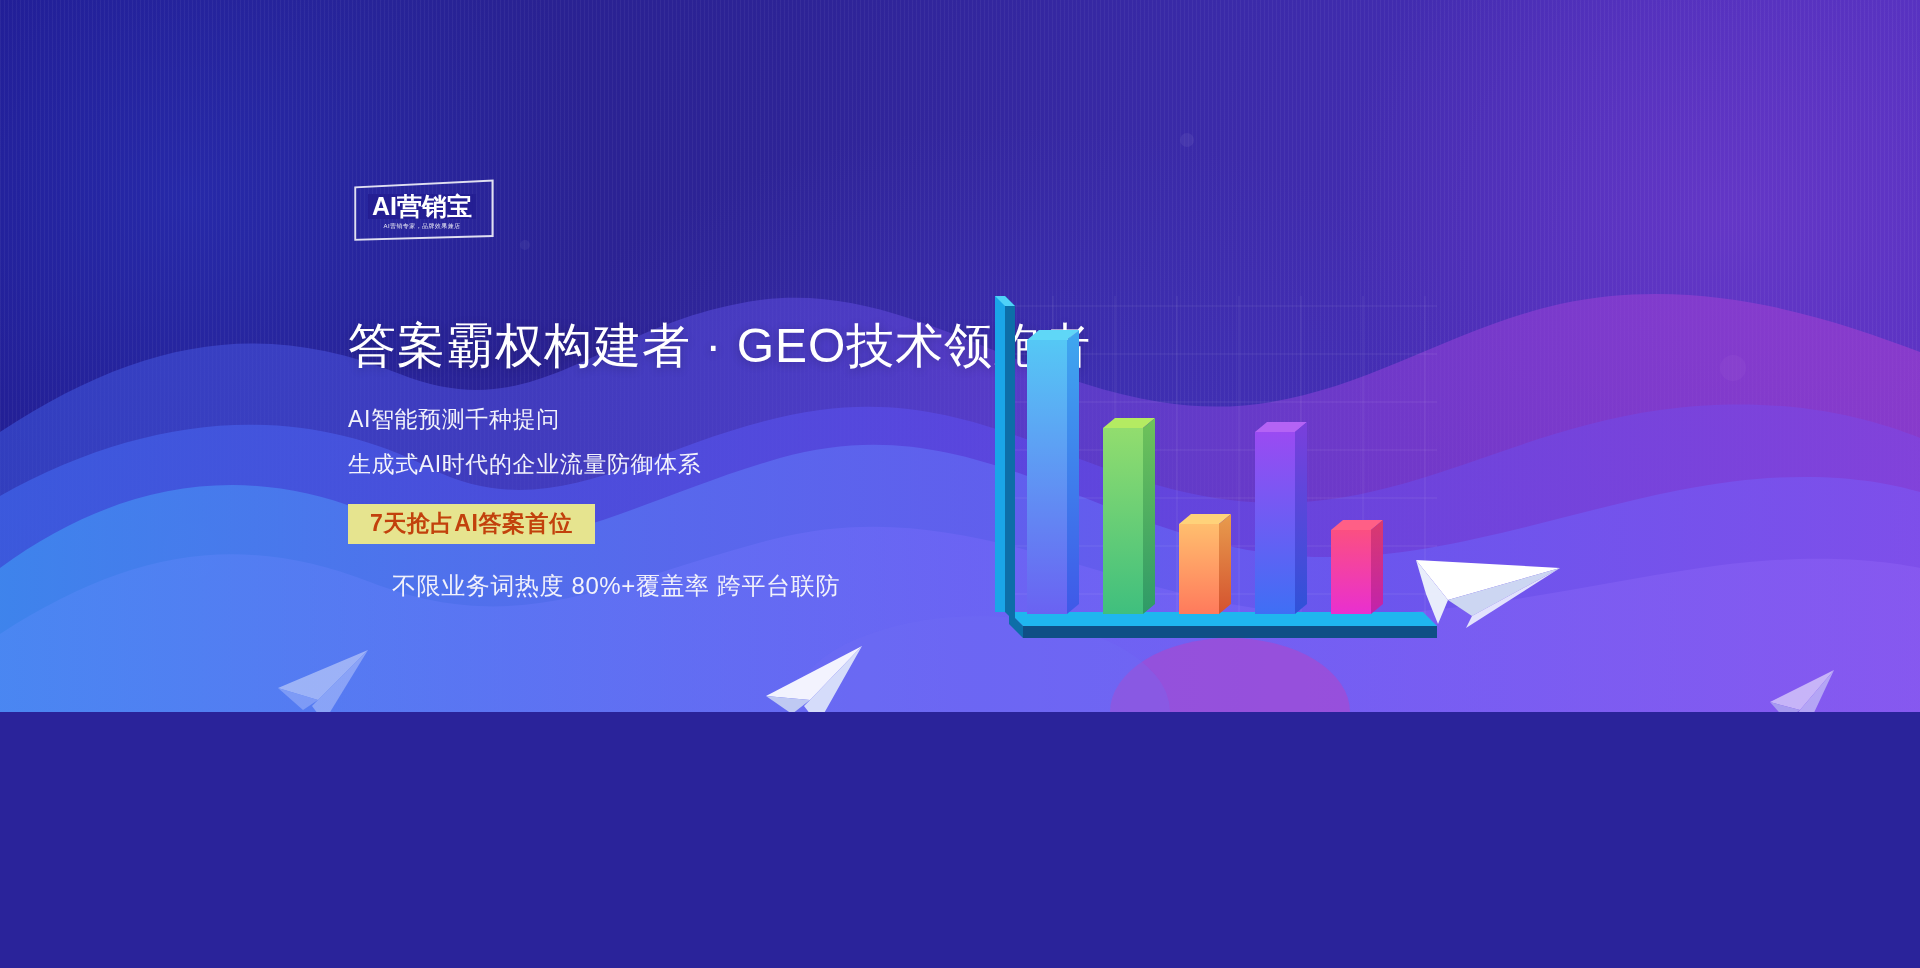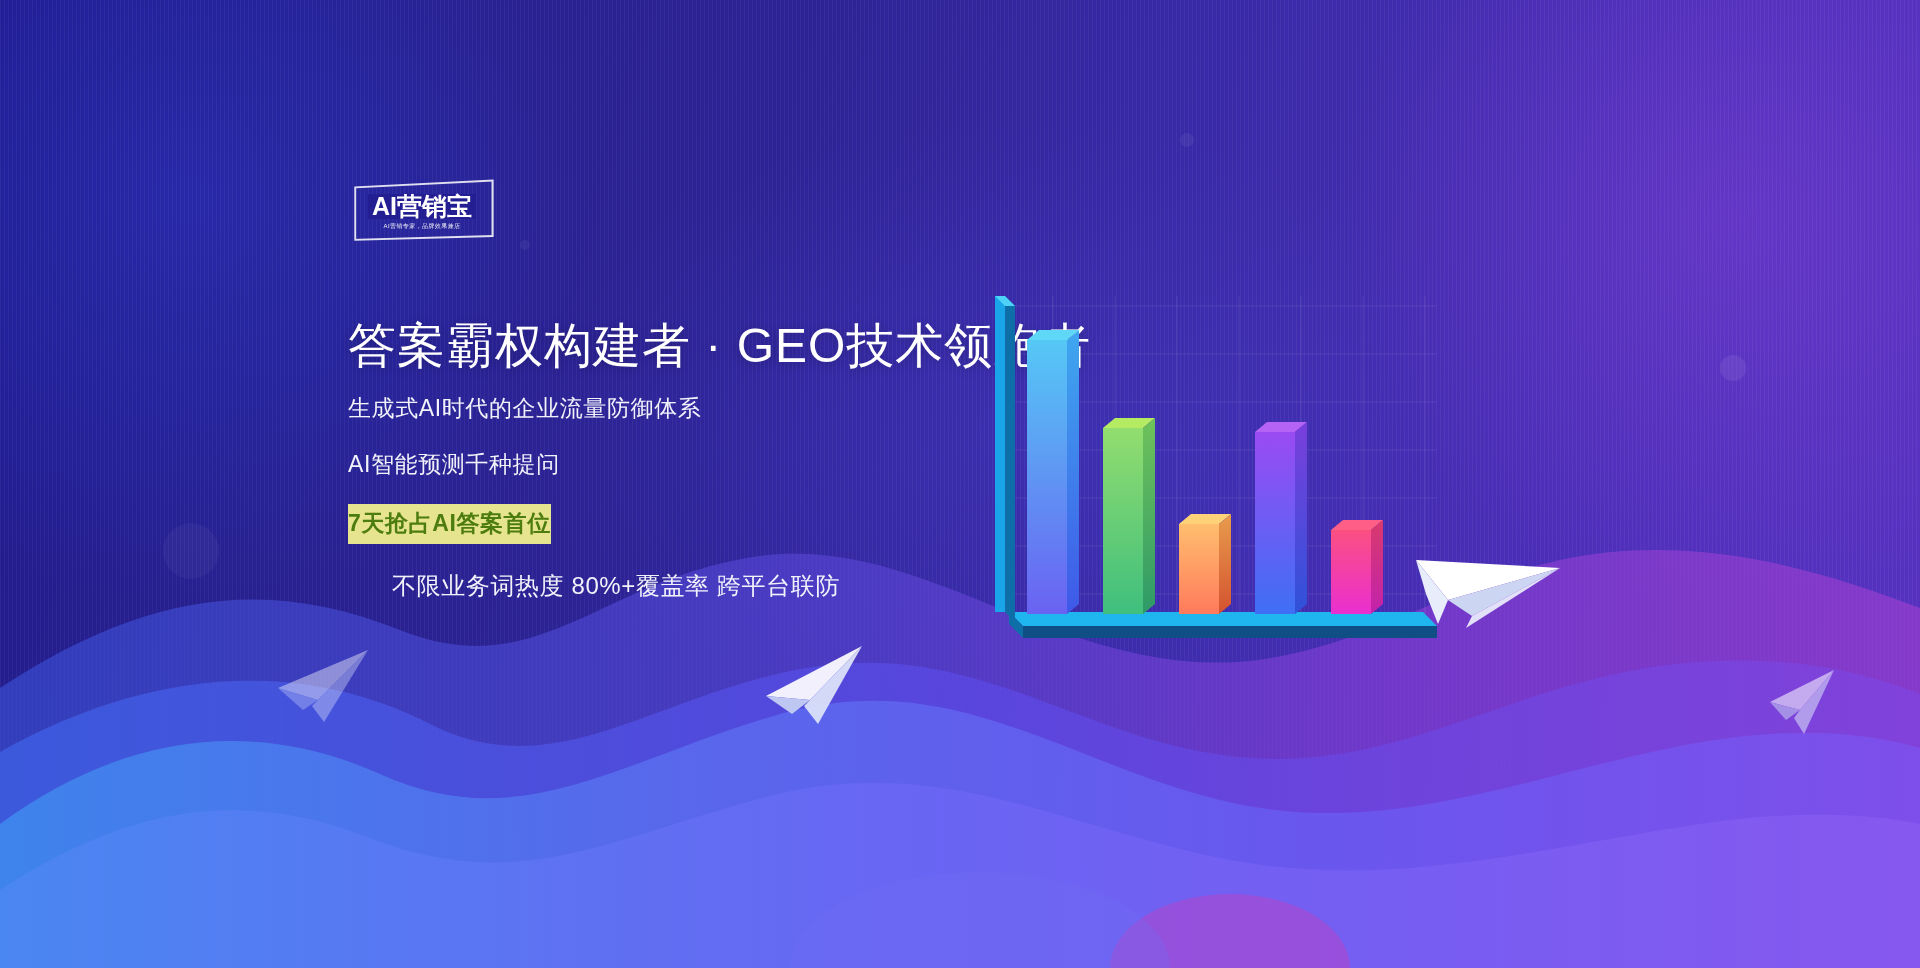--- a/index.html
+++ b/index.html
@@ -2,21 +2,21 @@
 <html><head>
 <meta charset="utf-8">
 <style>
   * { margin:0; padding:0; box-sizing:border-box; }
   html, body {
     width:1920px; height:968px; overflow:hidden;
     font-family:"Liberation Sans","DejaVu Sans",sans-serif;
     background:#2a239a;
   }
   #stage {
-    position:relative; width:1920px; height:968px; overflow:hidden;
+    position:relative; width:1920px; height:712px; overflow:hidden;
     background:linear-gradient(105deg,#201a8e 0%,#27208f 18%,#2d2396 38%,#3a2aa8 58%,#4b2eb8 78%,#5932c2 100%);
   }
 
   
   .glow-a{position:absolute;left:-260px;top:-200px;width:900px;height:800px;
     background:radial-gradient(circle at 50% 50%, rgba(40,50,190,.55), rgba(40,50,190,0) 68%);}
   .glow-b{position:absolute;right:-220px;top:-160px;width:820px;height:760px;
     background:radial-gradient(circle at 50% 50%, rgba(120,62,210,.50), rgba(120,62,210,0) 70%);}
   .glow-c{position:absolute;left:520px;top:120px;width:1000px;height:620px;
     background:radial-gradient(ellipse at 50% 50%, rgba(70,60,200,.35), rgba(70,60,200,0) 70%);}
@@ -45,22 +45,22 @@
     color:rgba(255,255,255,.92);font-size:6px;letter-spacing:.4px;white-space:nowrap;line-height:1;}
 
   
   #copy{position:absolute;left:348px;top:318px;width:720px;}
   #headline{color:#fff;font-size:48px;font-weight:400;line-height:1.18;white-space:nowrap;
     letter-spacing:1px;text-shadow:0 2px 10px rgba(0,0,0,.22);}
   .sub{color:#f2f2fb;font-size:23px;line-height:1;white-space:nowrap;letter-spacing:.6px;}
   #sub1{margin-top:22px;}
   #sub2{margin-top:33px;}
   #hl-wrap{margin-top:28px;}
-  #highlight{display:inline-block;background:#e6e48f;color:#4d7c0f;font-size:23px;font-weight:bold;
-    line-height:1;padding:8px 0 9px;letter-spacing:.6px;white-space:nowrap;}
+  #highlight{display:inline-block;background:#e6e48f;color:#c2410c;font-size:23px;font-weight:bold;
+    line-height:1;padding:8px 22px 9px;letter-spacing:.6px;white-space:nowrap;}
   #sub3{margin-top:30px;font-size:24px;margin-left:44px;}
 
   
   #chart{position:absolute;left:975px;top:296px;width:470px;height:372px;}
 </style>
 </head>
 <body>
 
 <div id="stage">
 
@@ -150,22 +150,22 @@
   </svg>
 
   <div id="logo">
     <div class="frame"></div>
     <div class="wordmark">AI营销宝</div>
     <div class="tagline">AI营销专家，品牌效果兼店</div>
   </div>
 
   <div id="copy">
     <div id="headline">答案霸权构建者 · GEO技术领跑者</div>
+    <div class="sub" id="sub2">AI智能预测千种提问</div>
     <div class="sub" id="sub1">生成式AI时代的企业流量防御体系</div>
-    <div class="sub" id="sub2">AI智能预测千种提问</div>
     <div id="hl-wrap">
       <span id="highlight">7天抢占AI答案首位</span>
     </div>
     <div class="sub" id="sub3">不限业务词热度 80%+覆盖率 跨平台联防</div>
   </div>
 
   <svg id="chart" viewBox="0 0 470 372">
     <defs>
       <linearGradient id="g0f" x1="0" y1="0" x2="0" y2="1">
         <stop offset="0" stop-color="#55c8f5"></stop>

